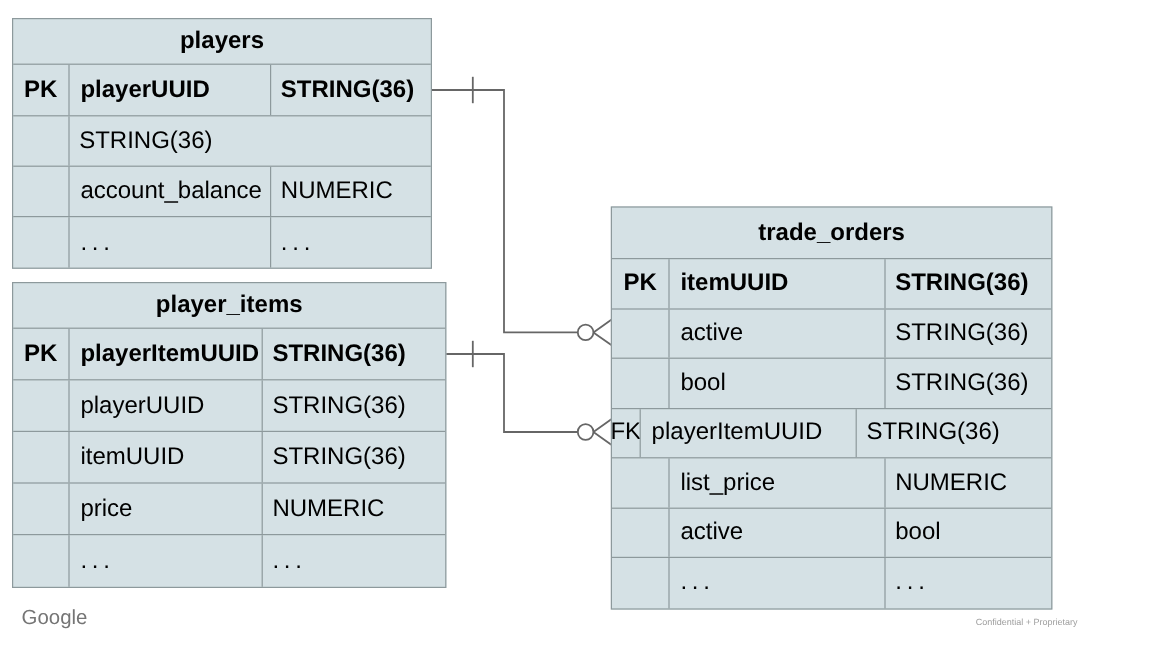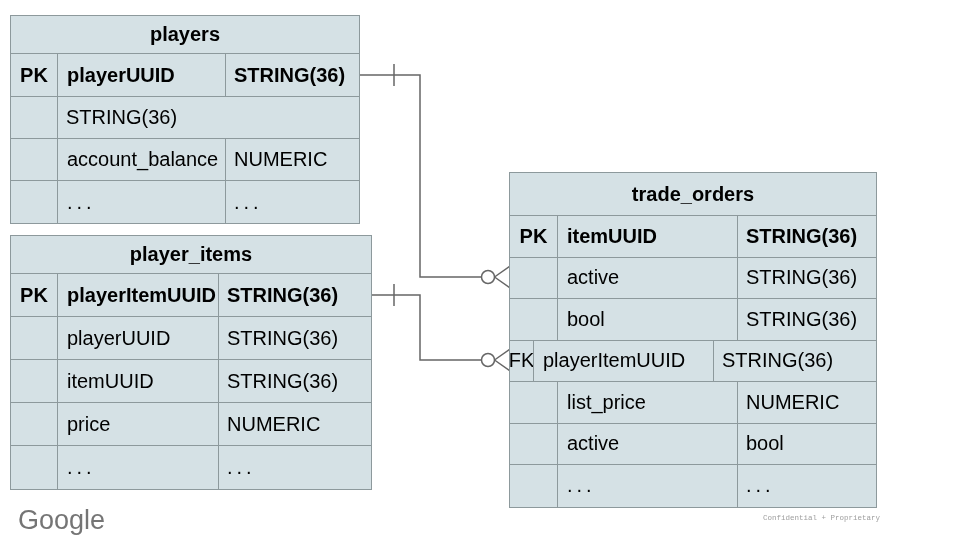--- a/index.html
+++ b/index.html
@@ -41,28 +41,27 @@
     display:flex;align-items:center;
     border-right:1px solid var(--table-border);
     overflow:hidden;white-space:nowrap;
   }
   .c.key{justify-content:center;}
   .c.name{padding-left:9px;}
   .c.type{padding-left:8px;border-right:none;flex:1;}
   .ellip .c{letter-spacing:4px;}
   .google-logo{
     position:absolute;left:18px;top:505px;
-    font-size:27px;color:var(--footer-gray);
+    font-size:17px;color:var(--footer-gray);
     letter-spacing:0px;z-index:2;
   }
   .classification{
-    position:absolute;right:80px;top:514px;
+    position:absolute;right:62px;top:514px;
     font-size:7.5px;color:var(--classification-gray);
     z-index:2;
-    font-family:Liberation Mono, monospace;
   }
 </style>
 </head>
 <body>
 
 <div class="canvas">
 
   <svg class="connectors" width="960" height="540" viewBox="0 0 960 540">
     <g stroke="currentColor" stroke-width="1.5" fill="none">
       <path d="M360,75 H420 V277 H481"></path>

